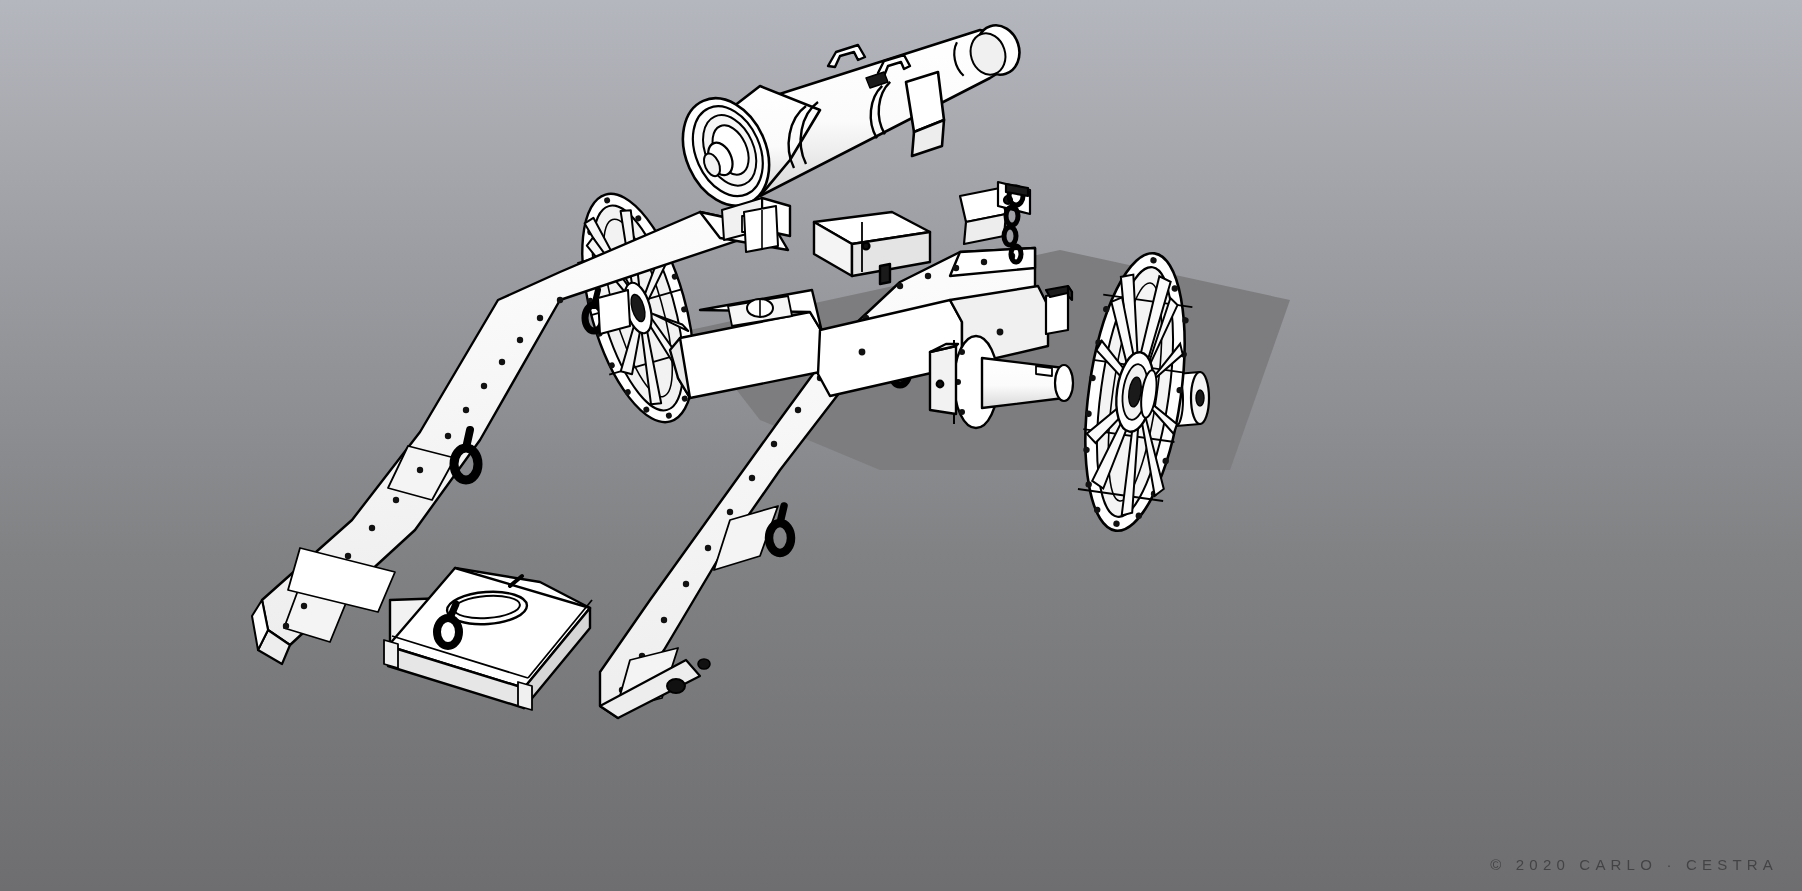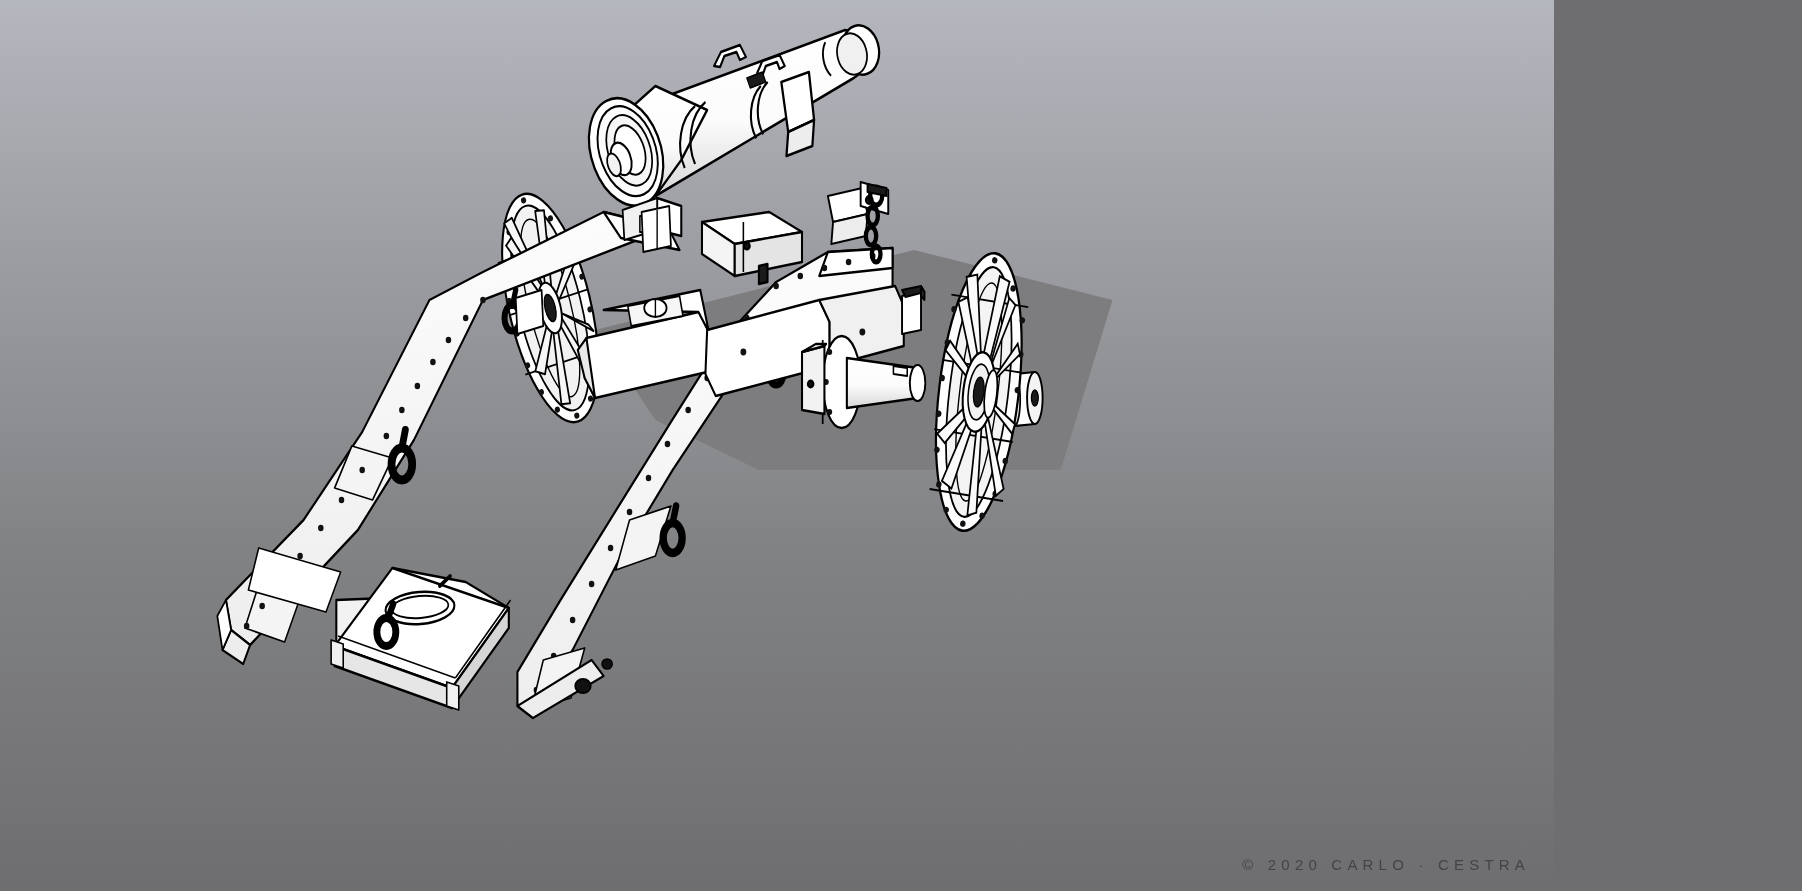--- a/index.html
+++ b/index.html
@@ -6,21 +6,21 @@
   html, body {
     margin: 0;
     padding: 0;
     background: #6e6e70;
   }
   body {
     font-family: "Liberation Sans", sans-serif;
   }
   #stage {
     position: relative;
-    width: 1554px;
+    width: 1802px;
     height: 891px;
     overflow: hidden;
     background: linear-gradient(to bottom,
        #b5b7be 0%,
        #aaacb3 14%,
        #9b9ca1 30%,
        #8e8f93 46%,
        #818284 62%,
        #79797b 78%,
        #727274 90%,

